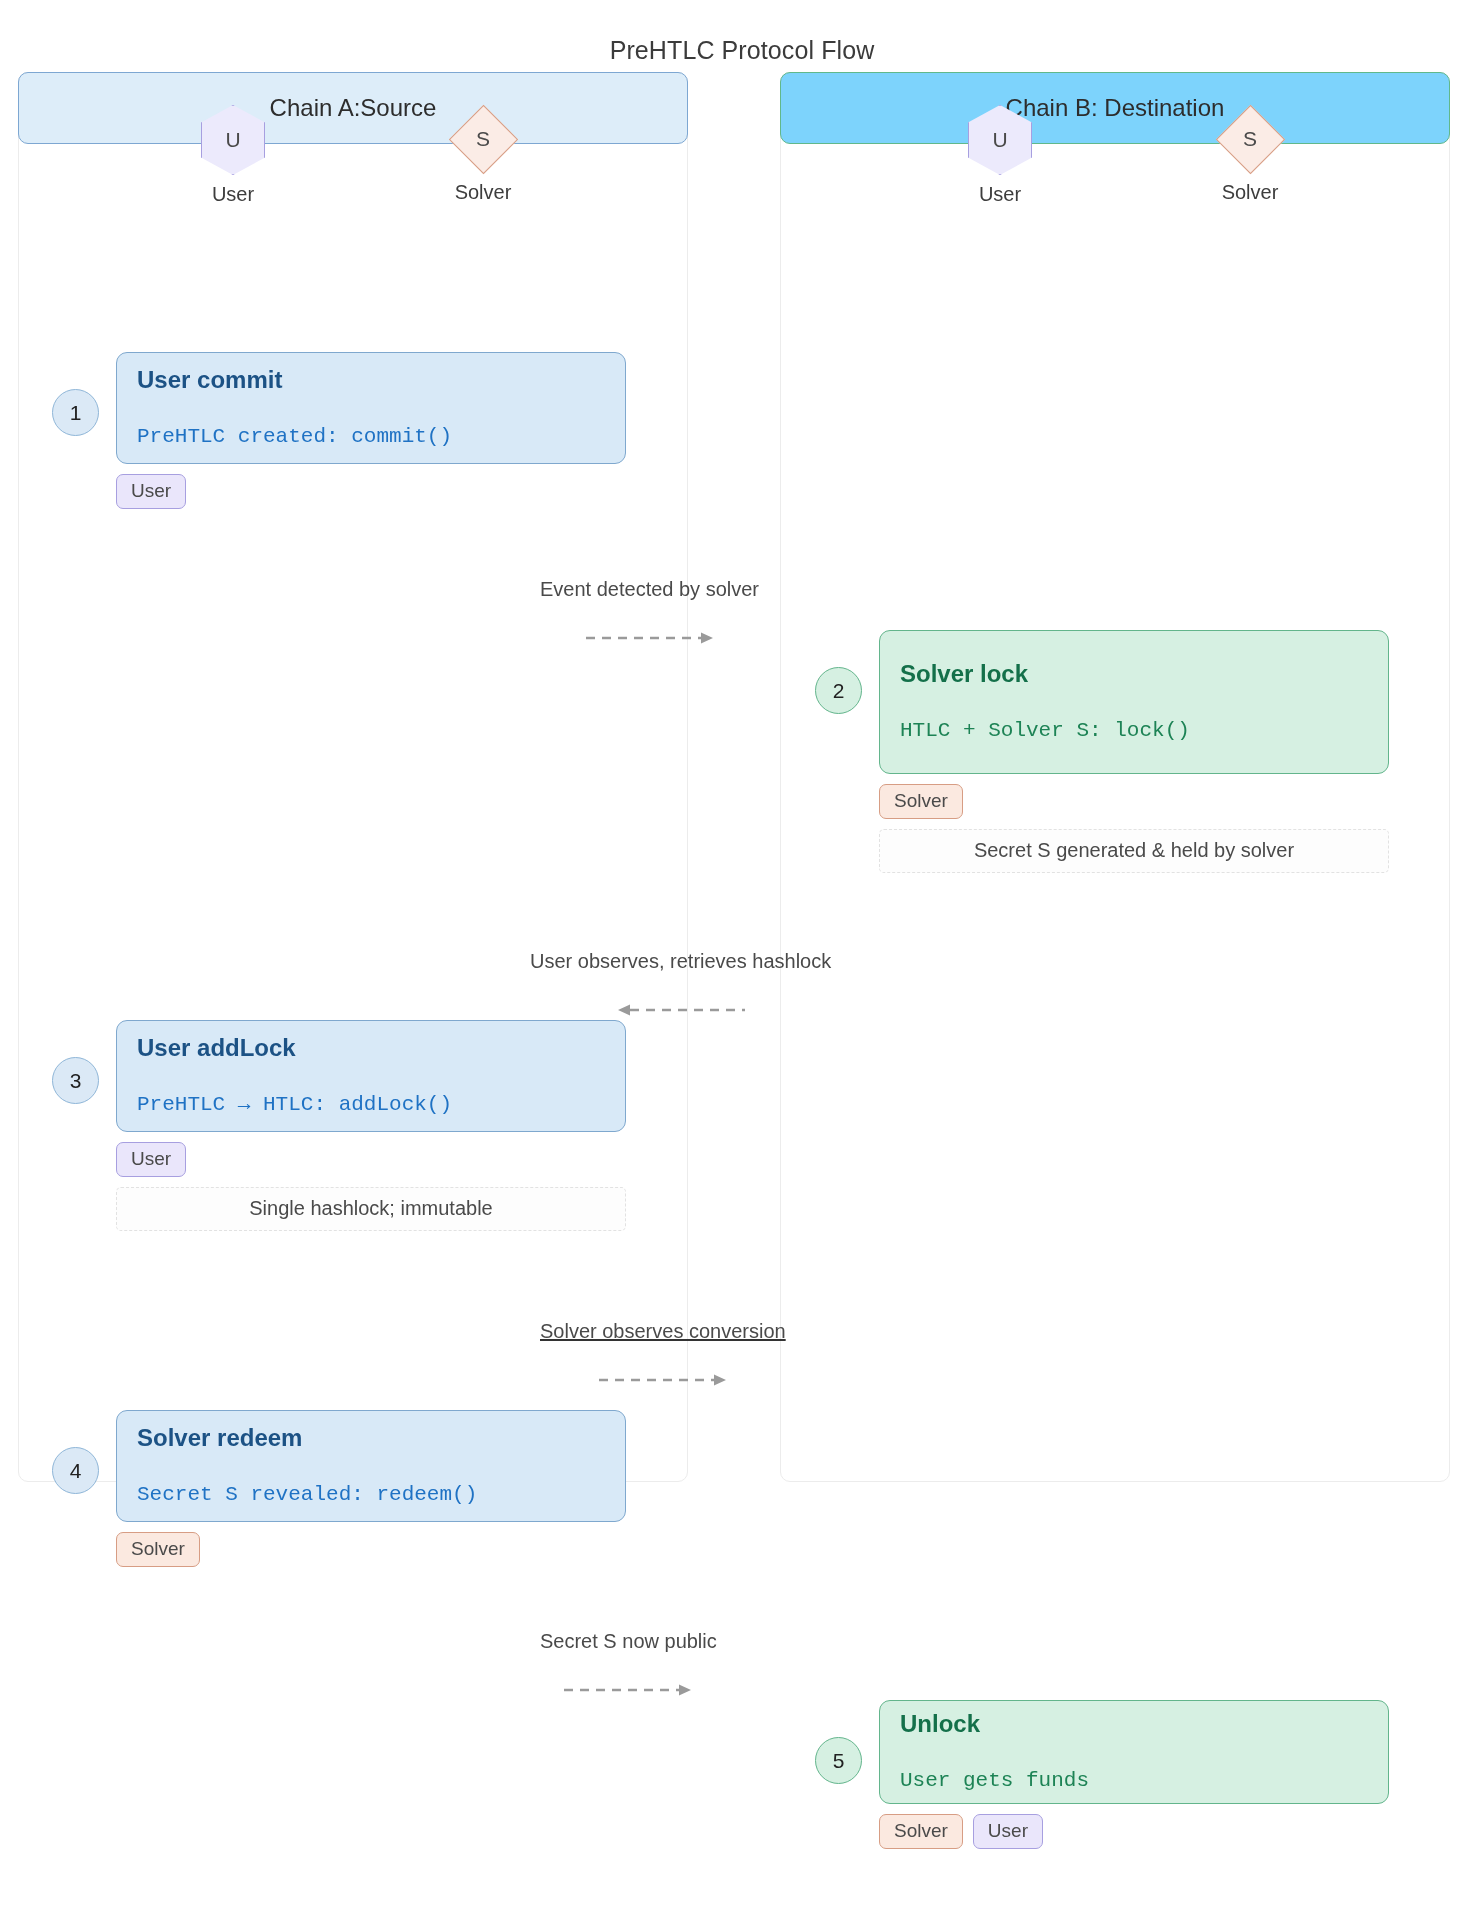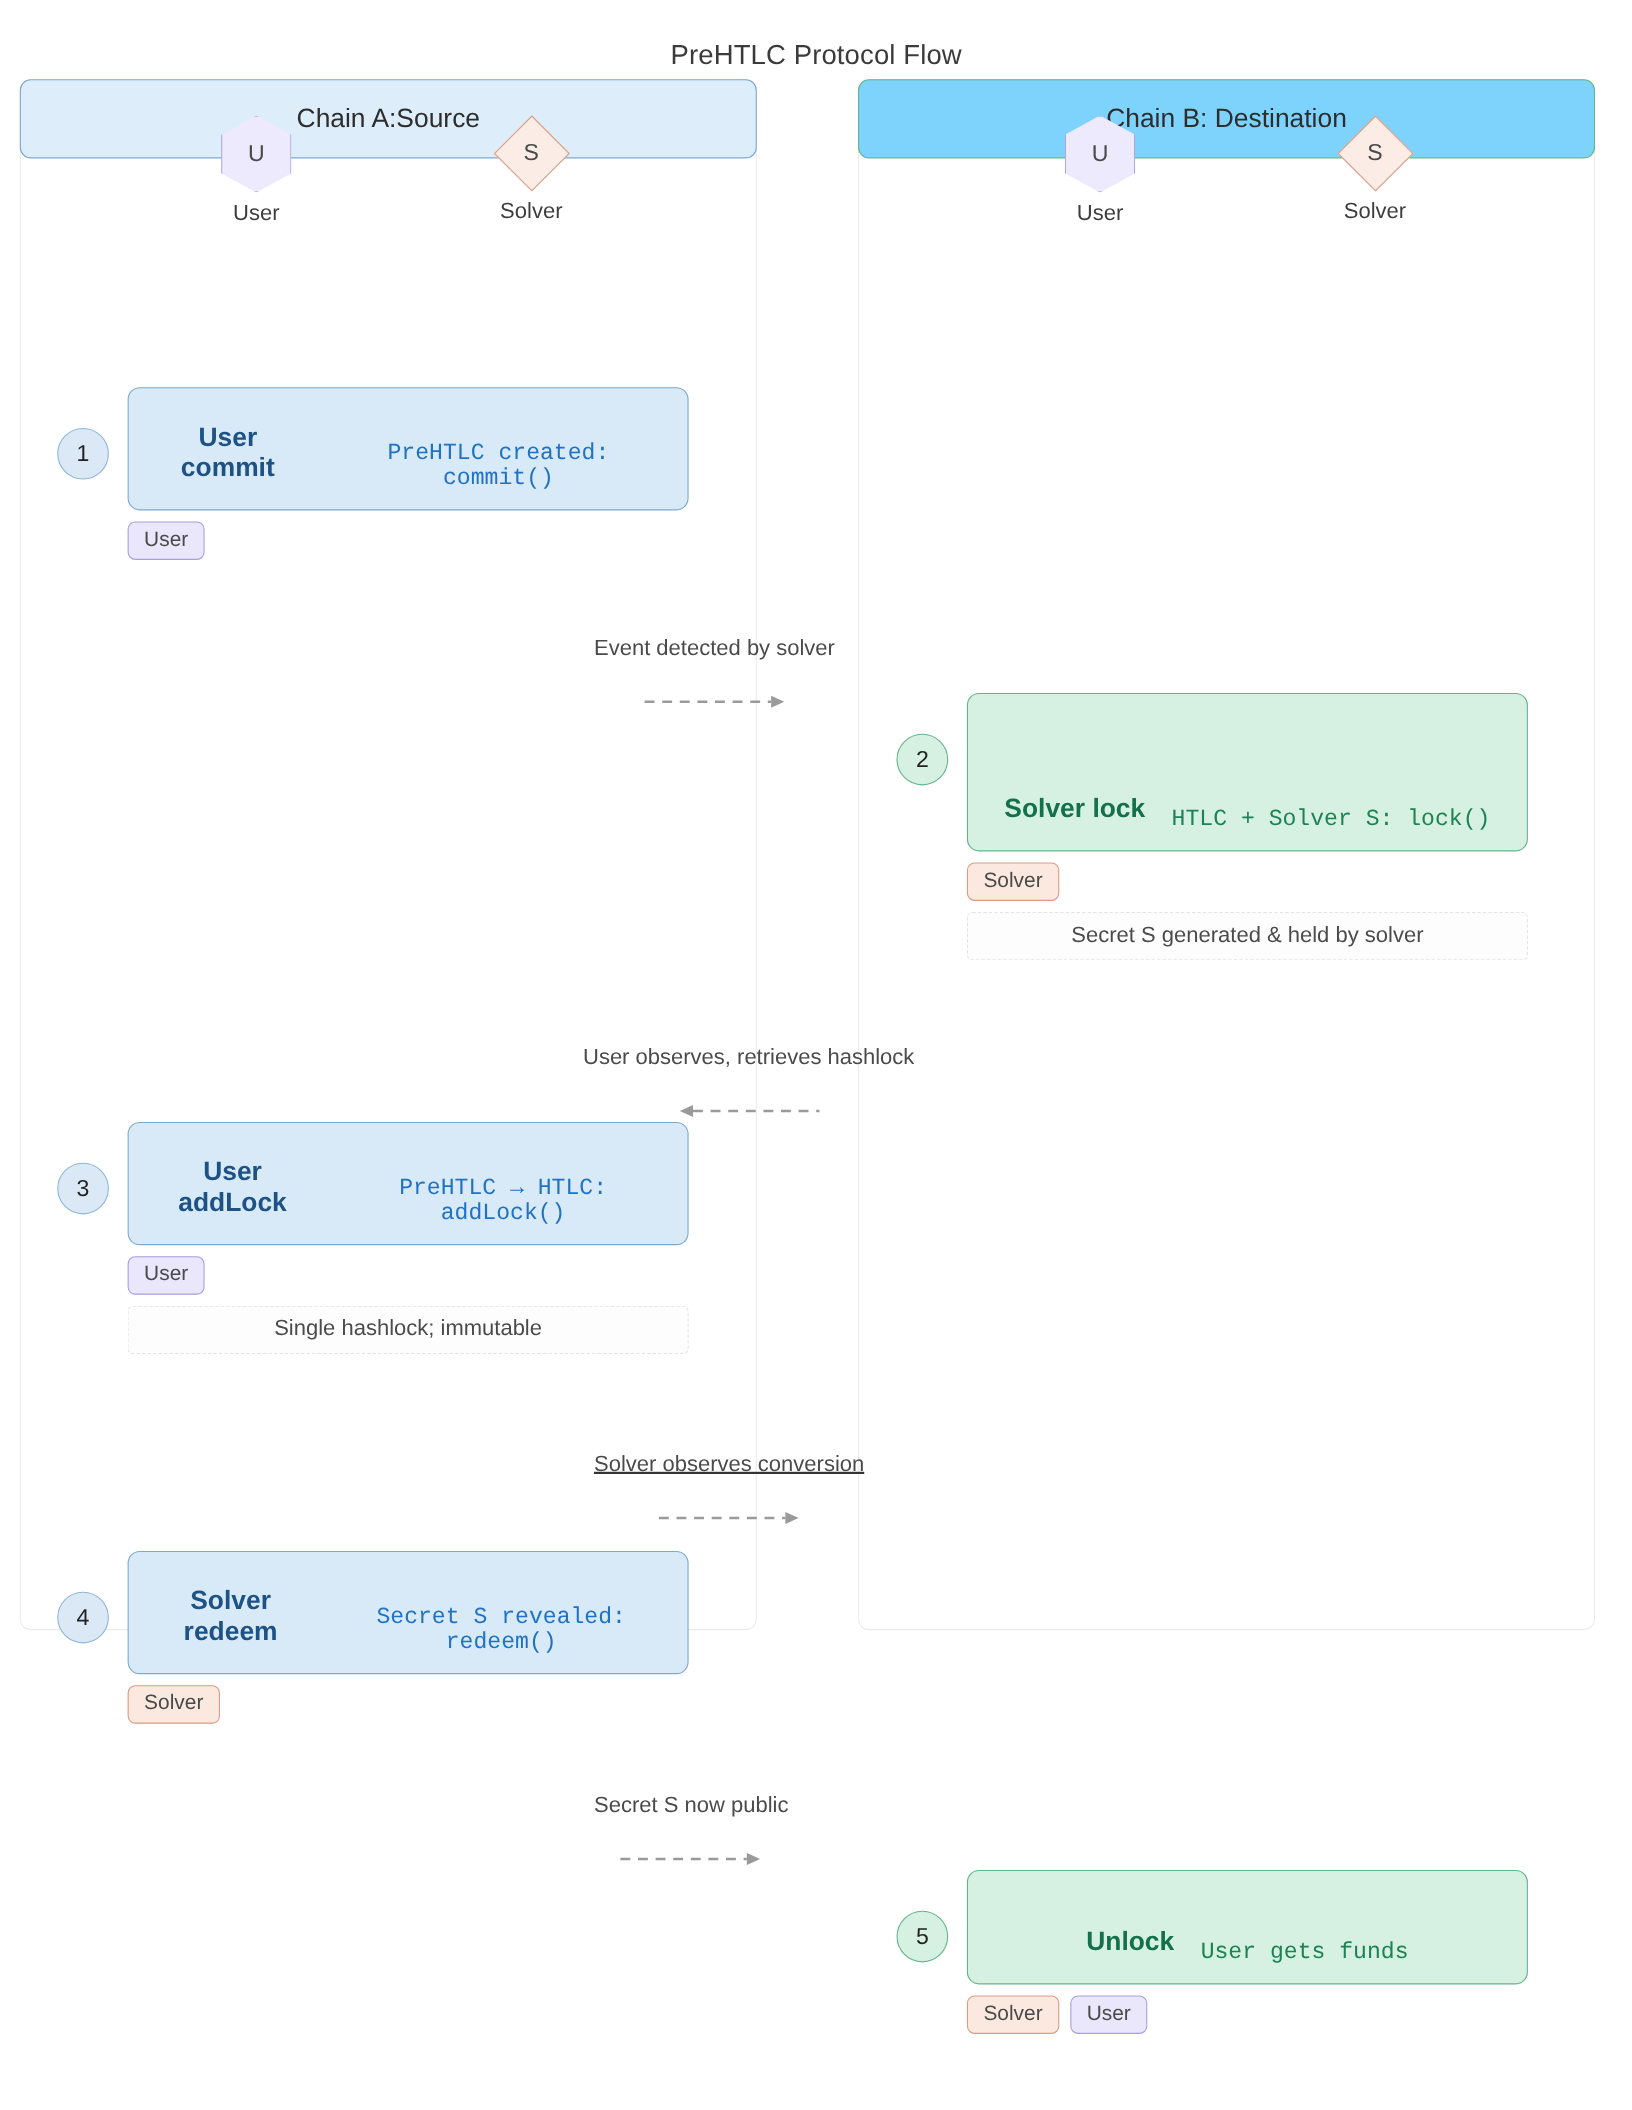--- a/index.html
+++ b/index.html
@@ -151,22 +151,22 @@
     display: flex;
     flex-direction: column;
     align-items: flex-start;
   }
   .step-card {
     border-radius: 11px;
     box-sizing: border-box;
     padding: 14px 20px 16px 20px;
     text-align: center;
     display: flex;
-    flex-direction: row;
-    align-items: flex-end;
+    flex-direction: column;
+    align-items: flex-start;
     justify-content: center;
     gap: 24px;
   }
   .step-card.blue {
     background: #d8e9f7;
     border: 1px solid #7fa8ce;
   }
   .step-card.green {
     background: #d6f0e2;
     border: 1px solid #63b58c;

